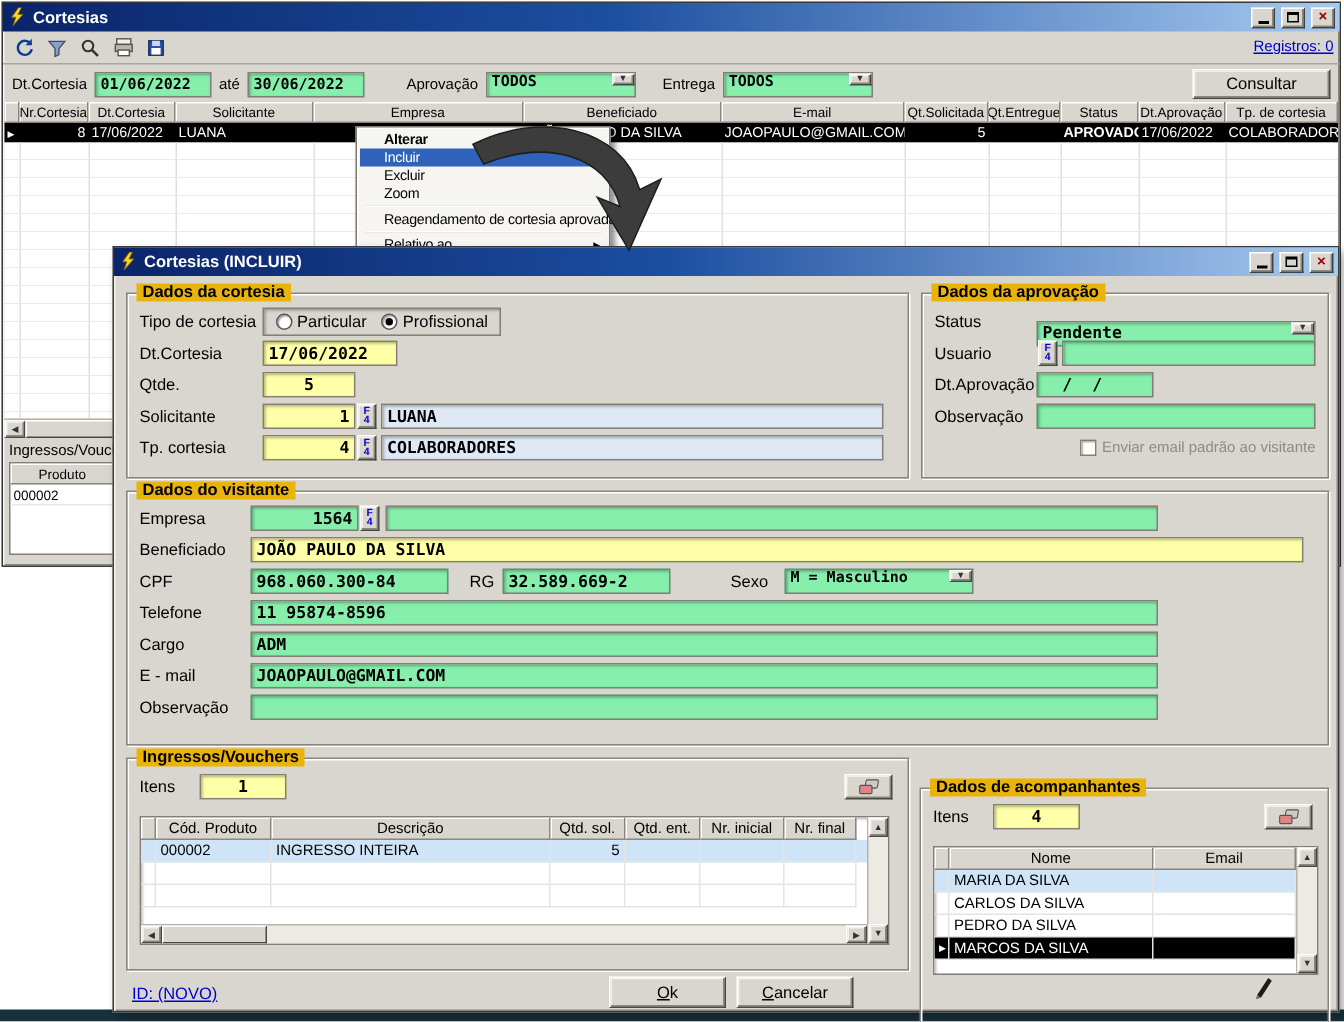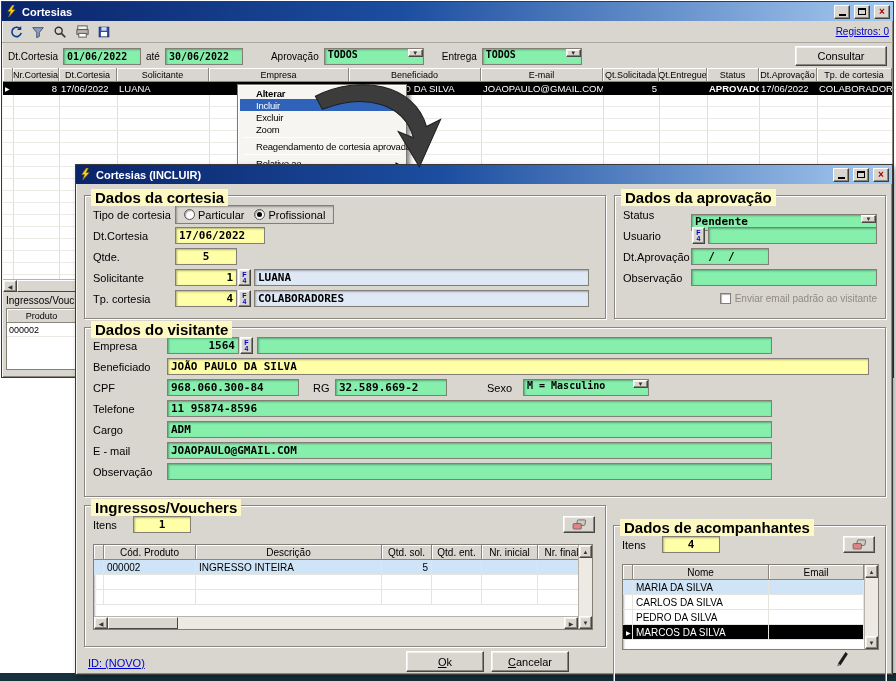--- a/index.html
+++ b/index.html
@@ -15,21 +15,21 @@
 .maxglyph{width:8px;height:7px;border:1px solid #000;border-top-width:2px;}
 .sunken{background:#86efac;border:1px solid #847f76;box-shadow:inset 1px 1px 2px rgba(0,0,0,.30);}
 .btn{background:#d9d6cf;border:1px solid;border-color:#fff #474742 #474742 #fff;box-shadow:inset -1px -1px 0 #8a867e,inset 1px 1px 0 #f2f0ea;font-size:11px;display:flex;align-items:center;justify-content:center;cursor:default;}
 .mono{font-family:"DejaVu Sans Mono",monospace;font-weight:bold;white-space:pre;}
 .field{height:17px;display:flex;align-items:center;padding:0 3px;font-size:11px;overflow:hidden;}
 .yellow{background:#ffffa8;}
 .lblue{background:#dfe9f6;}
 .lbl{font-size:11px;color:#000;white-space:nowrap;}
 .link{color:#0000cc;text-decoration:underline;font-size:10px;cursor:pointer;}
 .group{position:absolute;border:1px solid #8a867e;box-shadow:inset 1px 1px 0 #fff,1px 1px 0 #fff;}
-.glabel{position:absolute;top:-7px;left:6px;background:#fef9c3;padding:0 4px;font-weight:bold;font-size:15px;white-space:nowrap;}
+.glabel{position:absolute;top:-7px;left:6px;background:#eab308;padding:0 4px;font-weight:bold;font-size:11px;white-space:nowrap;}
 .frow{display:flex;align-items:center;margin:4px 8px 0 8px;height:17px;}
 .f4{width:13px;height:17px;display:flex;flex-direction:column;align-items:center;justify-content:center;font-size:7px;line-height:6px;color:#0000d0;font-weight:bold;margin-left:1px;}
 .combo{display:flex;align-items:flex-start;height:17px;}
 .combo .val{flex:1;display:flex;align-items:center;padding:0 3px;font-size:10px;overflow:hidden;}
 .dbtn{width:15px;font-size:6px;color:#333;}
 .radio{width:11px;height:11px;border-radius:50%;background:#fff;border:1px solid #555;box-shadow:inset 1px 1px 1px rgba(0,0,0,.35);display:flex;align-items:center;justify-content:center;}
 .radio .dot{width:5px;height:5px;border-radius:50%;background:#000;display:none;}
 .radio.sel .dot{display:block;}
 .cb{width:11px;height:11px;background:#fff;border:1px solid #847f76;box-shadow:inset 1px 1px 1px rgba(0,0,0,.3);}
 
@@ -68,21 +68,21 @@
 .dgridwrap{position:absolute;display:flex;align-items:stretch;background:#fff;border:1px solid #847f76;box-shadow:inset 1px 1px 2px rgba(0,0,0,.3);}
 .gmain{flex:1;display:flex;flex-direction:column;overflow:hidden;}
 .ghrow,.grow{display:flex;flex:none;}
 .gh{height:15px;font-size:10px;display:flex;align-items:center;justify-content:center;background:#d9d6cf;border-right:1px solid #8a867e;border-bottom:1px solid #8a867e;box-shadow:inset 1px 1px 0 #fff;overflow:hidden;white-space:nowrap;}
 .gc{height:15px;font-size:10px;display:flex;align-items:center;padding:0 3px;border-right:1px solid #e6e4de;border-bottom:1px solid #e6e4de;overflow:hidden;white-space:nowrap;}
 .rowblue{background:#cfe4f6;}
 .rowblack{background:#000;color:#fff;}
 .vscroll{width:14px;flex:none;background:#eceae3;border-left:1px solid #b7b3aa;display:flex;flex-direction:column;}
 .vscroll .sp,.hscroll .sp{flex:1;}
 .vscroll .sbtn{width:100%;height:13px;}
-.ic0{width:10px;flex:none;}.ic1{width:92px;flex:none;}.ic2{width:186px;flex:none;}.ic3{width:50px;flex:none;}
+.ic0{width:10px;flex:none;}.ic1{width:77px;flex:none;}.ic2{width:186px;flex:none;}.ic3{width:50px;flex:none;}
 .ic4{width:50px;flex:none;}.ic5{width:56px;flex:none;}.ic6{width:48px;flex:none;}
 .ac0{width:10px;flex:none;}.ac1{width:136px;flex:none;}.ac2{flex:1;}
 .pushbtn{width:78px;height:21px;font-size:11px;}
 .pushbtn span{display:block;}
 .pushbtn span::first-letter{text-decoration:underline;}
 .ta-r{justify-content:flex-end;}
 .ta-c{justify-content:center;}
 .graytxt{color:#8f8b83;}
 .bottombar{position:absolute;left:0;top:673px;width:896px;height:8px;background:#17313d;}
 </style>

